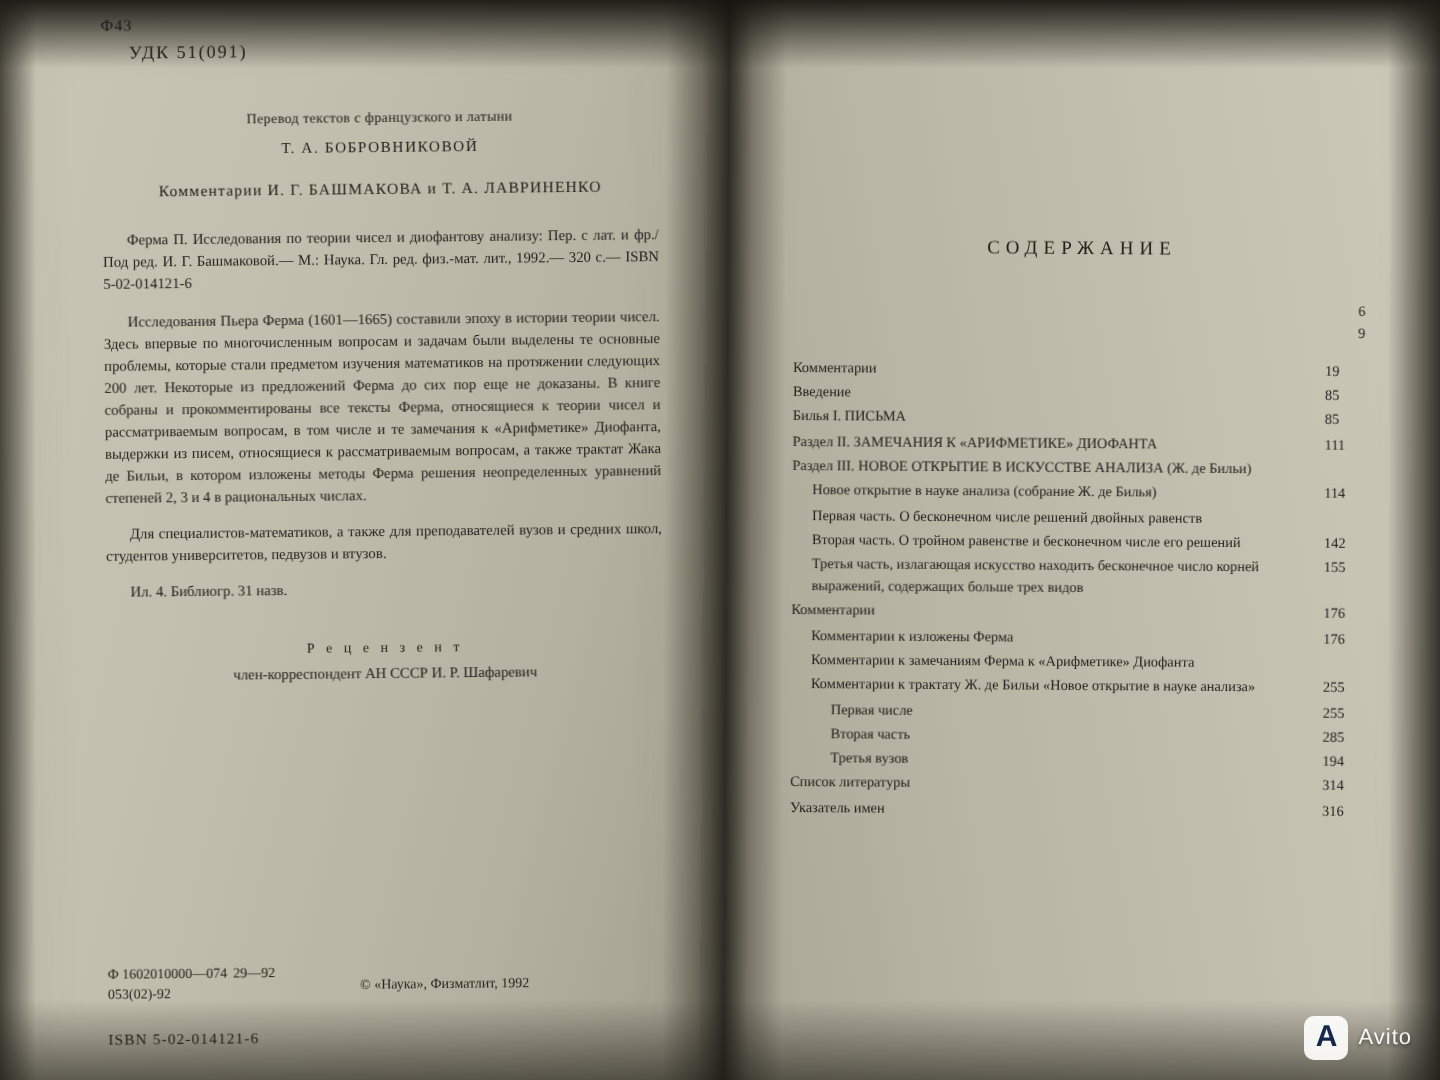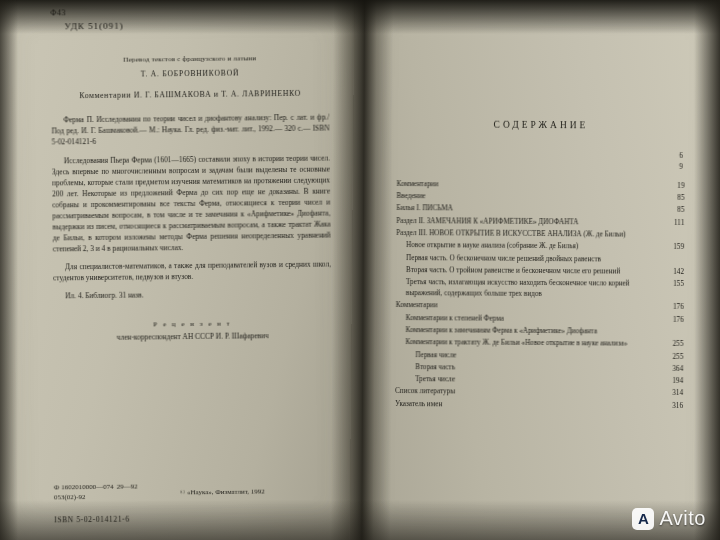--- a/index.html
+++ b/index.html
@@ -202,21 +202,20 @@
     margin-bottom: 1.5px;
   }
   .toc-label { flex: 0 1 auto; padding-right: 4px; }
   .toc-dots {
     flex: 1 1 auto;
     border-bottom: 0px dotted #555;
     height: 1px;
   }
   .toc-page {
     flex: 0 0 22px;
-    text-align: right;
     font-variant-numeric: tabular-nums;
   }
   .indent1 { padding-left: 10px; }
   .indent2 { padding-left: 20px; }
   .nums-head {
     text-align: right;
     font-size: 7.2px;
     line-height: 1.5;
     margin-bottom: 8px;
     padding-right: 2px;
@@ -240,21 +239,21 @@
     color: #0a1f46;
     font-family: "Liberation Sans", sans-serif;
     font-weight: bold;
     font-size: 15px;
     line-height: 22px;
     text-align: center;
   }
   .wm-text {
     color: #ffffff;
     font-family: "Liberation Sans", sans-serif;
-    font-size: 20px;
+    font-size: 11px;
     letter-spacing: .5px;
     text-shadow: 0 1px 2px rgba(0,0,0,.6);
   }
   .blur {
     filter: blur(.35px);
   }
 </style>
 </head>
 <body>
 
@@ -329,21 +328,21 @@
           <span class="toc-page">111</span>
         </div>
         <div class="toc-row">
           <span class="toc-label">Раздел III. НОВОЕ ОТКРЫТИЕ В ИСКУССТВЕ АНАЛИЗА (Ж. де Бильи)</span>
           <span class="toc-dots"></span>
           <span class="toc-page"></span>
         </div>
         <div class="toc-row indent1">
           <span class="toc-label">Новое открытие в науке анализа (собрание Ж. де Билья)</span>
           <span class="toc-dots"></span>
-          <span class="toc-page">159</span>
+          <span class="toc-page">114</span>
         </div>
         <div class="toc-row indent1">
           <span class="toc-label">Первая часть. О бесконечном числе решений двойных равенств</span>
           <span class="toc-dots"></span>
           <span class="toc-page"></span>
         </div>
         <div class="toc-row indent1">
           <span class="toc-label">Вторая часть. О тройном равенстве и бесконечном числе его решений</span>
           <span class="toc-dots"></span>
           <span class="toc-page">142</span>
@@ -352,21 +351,21 @@
           <span class="toc-label">Третья часть, излагающая искусство находить бесконечное число корней выражений, содержащих больше трех видов</span>
           <span class="toc-dots"></span>
           <span class="toc-page">155</span>
         </div>
         <div class="toc-row">
           <span class="toc-label">Комментарии</span>
           <span class="toc-dots"></span>
           <span class="toc-page">176</span>
         </div>
         <div class="toc-row indent1">
-          <span class="toc-label">Комментарии к степеней Ферма</span>
+          <span class="toc-label">Комментарии к изложены Ферма</span>
           <span class="toc-dots"></span>
           <span class="toc-page">176</span>
         </div>
         <div class="toc-row indent1">
           <span class="toc-label">Комментарии к замечаниям Ферма к «Арифметике» Диофанта</span>
           <span class="toc-dots"></span>
           <span class="toc-page"></span>
         </div>
         <div class="toc-row indent1">
           <span class="toc-label">Комментарии к трактату Ж. де Бильи «Новое открытие в науке анализа»</span>
@@ -374,24 +373,24 @@
           <span class="toc-page">255</span>
         </div>
         <div class="toc-row indent2">
           <span class="toc-label">Первая числе</span>
           <span class="toc-dots"></span>
           <span class="toc-page">255</span>
         </div>
         <div class="toc-row indent2">
           <span class="toc-label">Вторая часть</span>
           <span class="toc-dots"></span>
-          <span class="toc-page">364</span>
+          <span class="toc-page">285</span>
         </div>
         <div class="toc-row indent2">
-          <span class="toc-label">Третья числе</span>
+          <span class="toc-label">Третья вузов</span>
           <span class="toc-dots"></span>
           <span class="toc-page">194</span>
         </div>
         <div class="toc-row">
           <span class="toc-label">Список литературы</span>
           <span class="toc-dots"></span>
           <span class="toc-page">314</span>
         </div>
         <div class="toc-row">
           <span class="toc-label">Указатель имен</span>

